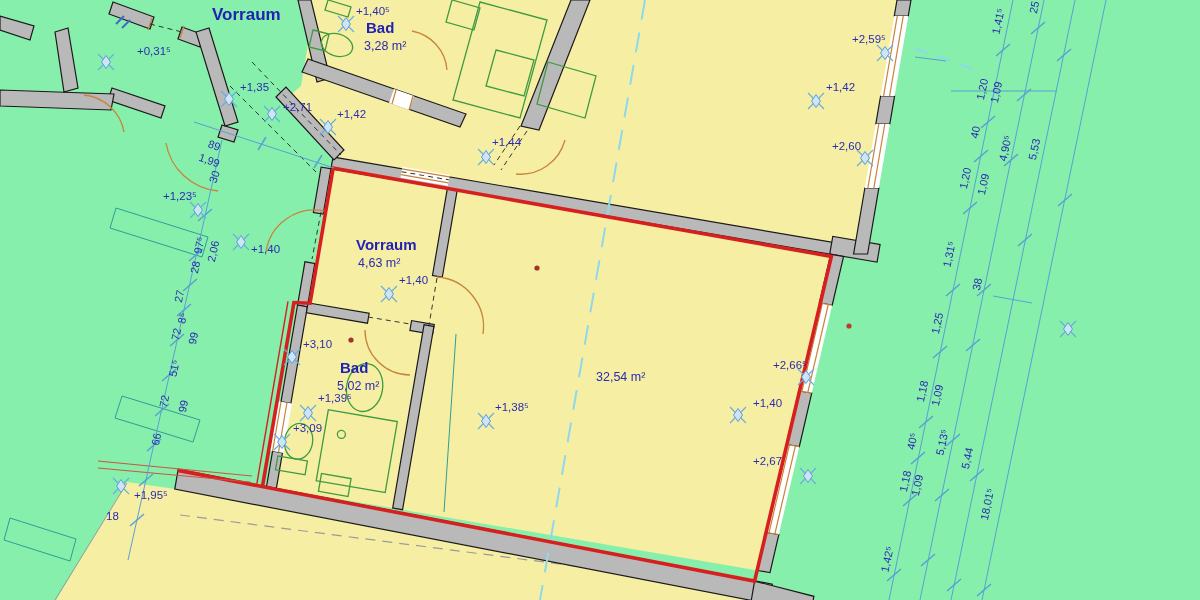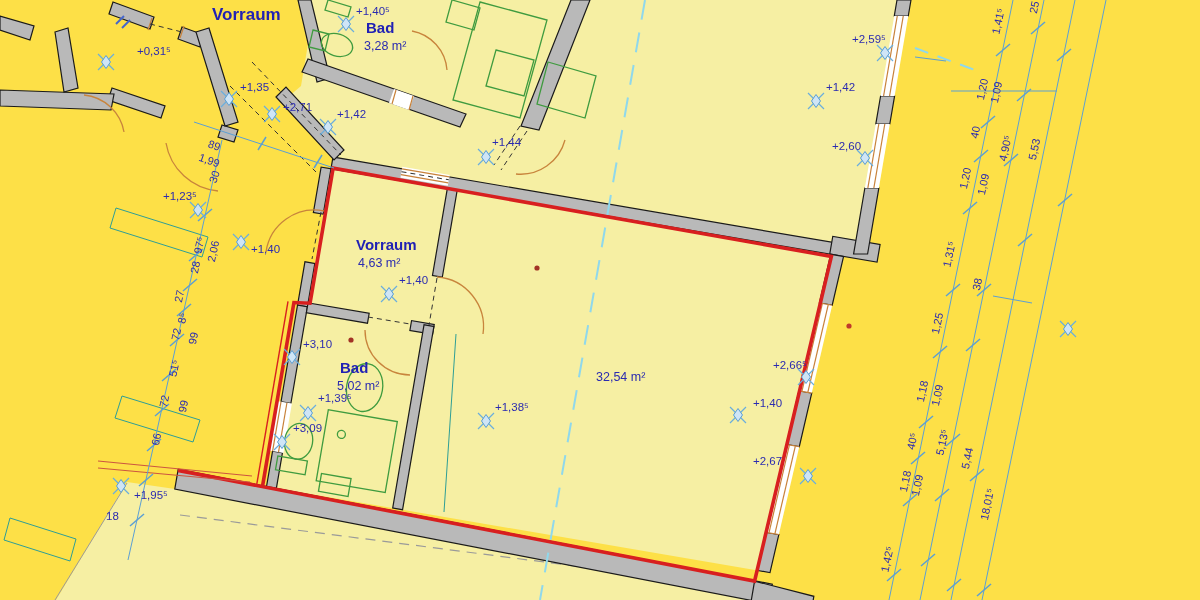--- a/index.html
+++ b/index.html
@@ -1,16 +1,16 @@
 <!DOCTYPE html>
 <html><head>
 <meta charset="utf-8">
 <style>
   html,body{margin:0;padding:0;background:#ffffff;}
-  #stage{position:relative;width:1200px;height:600px;overflow:hidden;background:#fde047;}
+  #stage{position:relative;width:1200px;height:600px;overflow:hidden;background:#86efac;}
   svg{display:block;}
   .dim{font:11px "Liberation Sans",sans-serif;fill:#2b2bb0;}
   .elev{font:11.5px "Liberation Sans",sans-serif;fill:#2b2bb0;}
   .rname{font:bold 15px "Liberation Sans",sans-serif;fill:#2121b4;}
   .rnamelg{font:bold 17px "Liberation Sans",sans-serif;fill:#2121b4;}
   .rarea{font:12.5px "Liberation Sans",sans-serif;fill:#2b2bb0;}
   .wall{fill:#b9b9b9;stroke:#1a1a1a;stroke-width:1.2;}
   .wallgap{fill:#ffffff;stroke:none;}
   .win{stroke:#c8823a;stroke-width:1.2;fill:none;}
   .door{stroke:#c8843c;stroke-width:1.3;fill:none;}

